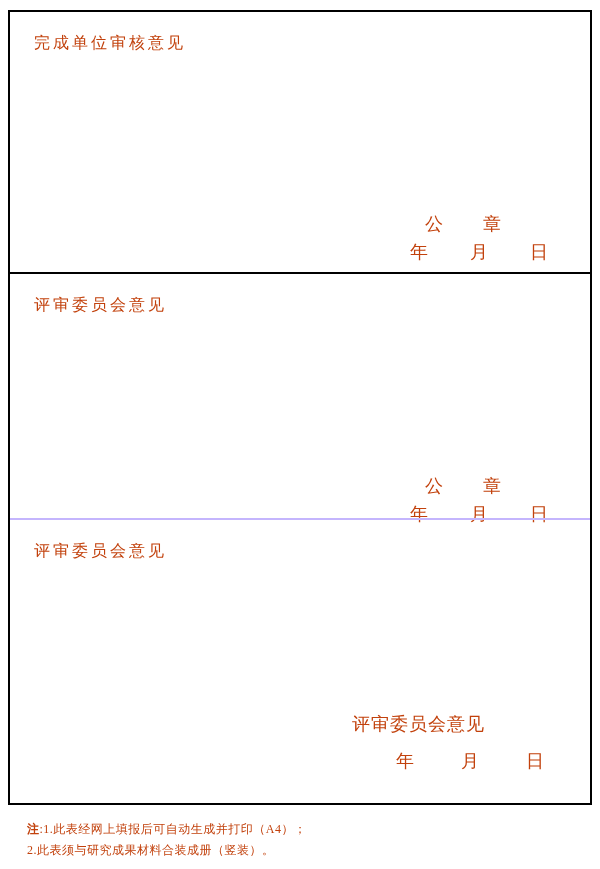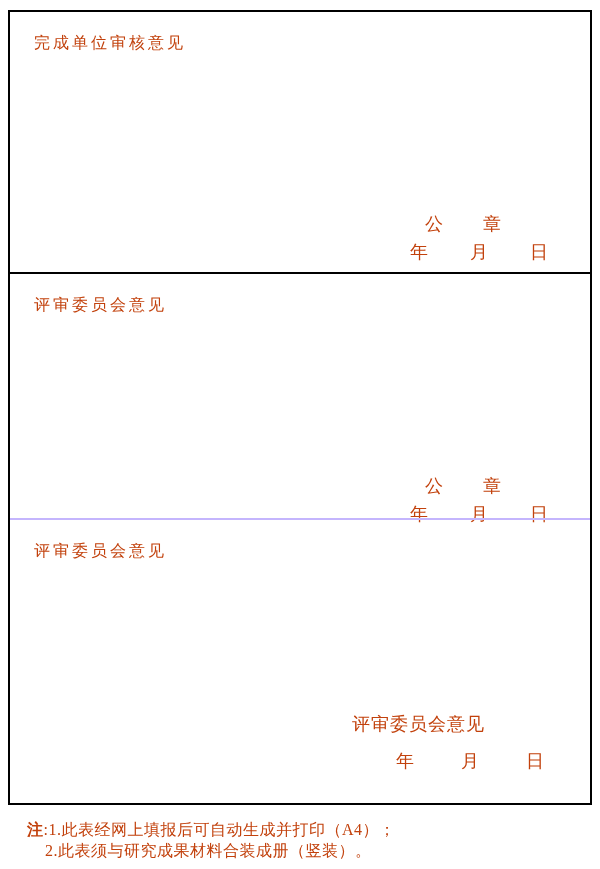--- a/index.html
+++ b/index.html
@@ -40,27 +40,27 @@
     white-space: nowrap;
   }
   .row-1 .stamp, .row-2 .stamp { left: 415px; top: 200px; letter-spacing: 40px; }
   .row-1 .dateline, .row-2 .dateline { left: 400px; top: 228px; letter-spacing: 42px; }
   .row-3 .stamp { left: 342px; top: 192px; letter-spacing: 1px; }
   .row-3 .dateline { left: 386px; top: 229px; letter-spacing: 47px; }
   .notes {
     position: absolute;
     left: 27px;
     top: 819px;
-    font-size: 16px;
+    font-size: 12px;
     line-height: 21px;
     letter-spacing: 0.5px;
     white-space: nowrap;
   }
   .notes .note-label { font-weight: bold; }
-  .note-line-2 { margin-left: 18px; }
+  .note-line-2 { margin-left: 0; }
 </style>
 </head>
 <body>
 
 <div class="page">
 
   <div class="form-table">
 
     <section class="row row-1">
       <div class="sec-title">完成单位审核意见</div>

